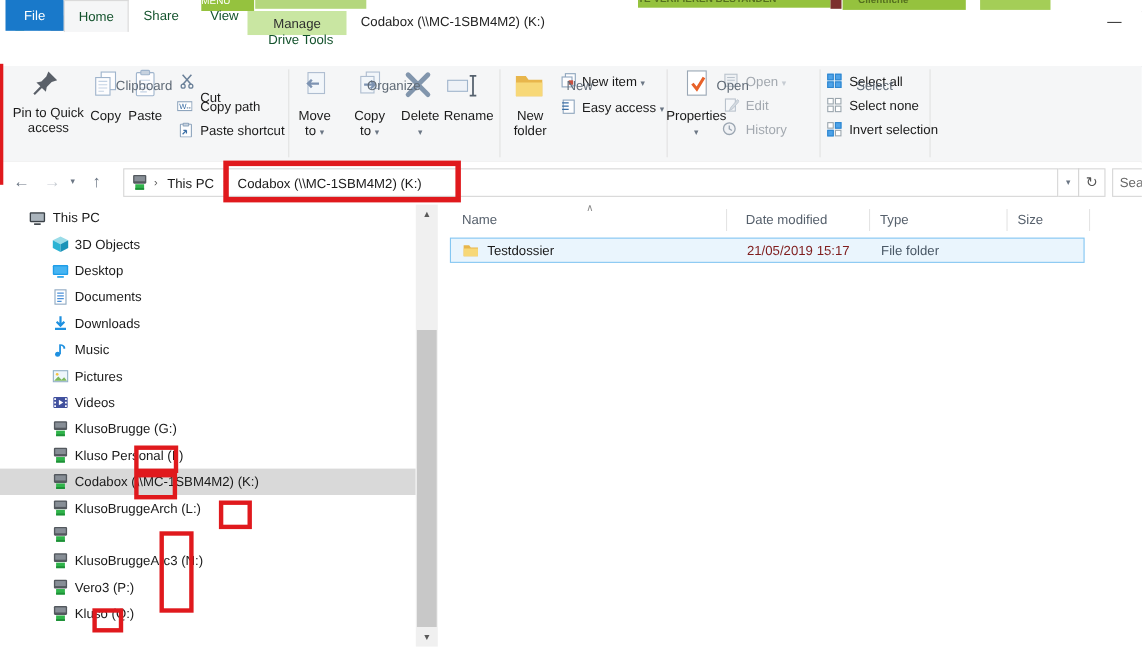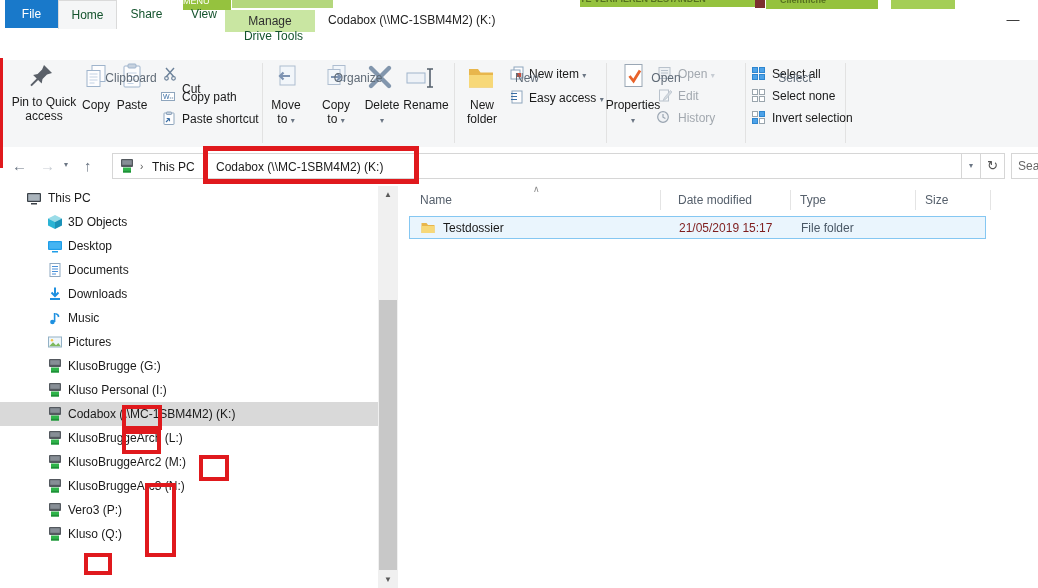--- a/index.html
+++ b/index.html
@@ -369,20 +369,33 @@
     <div class="srow child">
       <span class="sicon"><svg width="16" height="16" viewBox="0 0 16 16">
           <rect x="1.5" y="3" width="13" height="10" fill="#eef6fb" stroke="#93b1c6"></rect>
           <circle cx="5" cy="6.3" r="1.2" fill="#f5c242"></circle>
           <path d="M2.2 12.2 l3.8-4 3 3 2.3-2.3 2.5 3.3z" fill="#7cb85c"></path>
         </svg></span>
       <span class="slabel">Pictures</span>
     </div>
     <div class="srow child">
       <span class="sicon"><svg width="16" height="16" viewBox="0 0 16 16">
+          <rect x="1.5" y="3" width="13" height="10" rx="1" fill="#41519e"></rect>
+          <rect x="2.3" y="4" width="1.6" height="1.6" fill="#fff"></rect>
+          <rect x="2.3" y="7.2" width="1.6" height="1.6" fill="#fff"></rect>
+          <rect x="2.3" y="10.4" width="1.6" height="1.6" fill="#fff"></rect>
+          <rect x="12.1" y="4" width="1.6" height="1.6" fill="#fff"></rect>
+          <rect x="12.1" y="7.2" width="1.6" height="1.6" fill="#fff"></rect>
+          <rect x="12.1" y="10.4" width="1.6" height="1.6" fill="#fff"></rect>
+          <polygon points="6.5,5.5 10.5,8 6.5,10.5" fill="#fff"></polygon>
+        </svg></span>
+      <span class="slabel">Videos</span>
+    </div>
+    <div class="srow child">
+      <span class="sicon"><svg width="16" height="16" viewBox="0 0 16 16">
           <rect x="2" y="1" width="12" height="8" rx="1" fill="#53585e"></rect>
           <rect x="3.2" y="2.2" width="9.6" height="4.6" fill="#878e96"></rect>
           <rect x="4" y="9.5" width="8" height="5" fill="#2fb44a"></rect>
           <rect x="4" y="12.8" width="8" height="1.7" fill="#1f8f38"></rect>
         </svg></span>
       <span class="slabel">KlusoBrugge (G:)</span>
     </div>
     <div class="srow child">
       <span class="sicon"><svg width="16" height="16" viewBox="0 0 16 16">
           <rect x="2" y="1" width="12" height="8" rx="1" fill="#53585e"></rect>
@@ -410,21 +423,20 @@
         </svg></span>
       <span class="slabel">KlusoBruggeArch (L:)</span>
     </div>
     <div class="srow child">
       <span class="sicon"><svg width="16" height="16" viewBox="0 0 16 16">
           <rect x="2" y="1" width="12" height="8" rx="1" fill="#53585e"></rect>
           <rect x="3.2" y="2.2" width="9.6" height="4.6" fill="#878e96"></rect>
           <rect x="4" y="9.5" width="8" height="5" fill="#2fb44a"></rect>
           <rect x="4" y="12.8" width="8" height="1.7" fill="#1f8f38"></rect>
         </svg></span>
-      <span class="slabel">KlusoBruggeArc2 (M:)</span>
     </div>
     <div class="srow child">
       <span class="sicon"><svg width="16" height="16" viewBox="0 0 16 16">
           <rect x="2" y="1" width="12" height="8" rx="1" fill="#53585e"></rect>
           <rect x="3.2" y="2.2" width="9.6" height="4.6" fill="#878e96"></rect>
           <rect x="4" y="9.5" width="8" height="5" fill="#2fb44a"></rect>
           <rect x="4" y="12.8" width="8" height="1.7" fill="#1f8f38"></rect>
         </svg></span>
       <span class="slabel">KlusoBruggeArc3 (N:)</span>
     </div>

